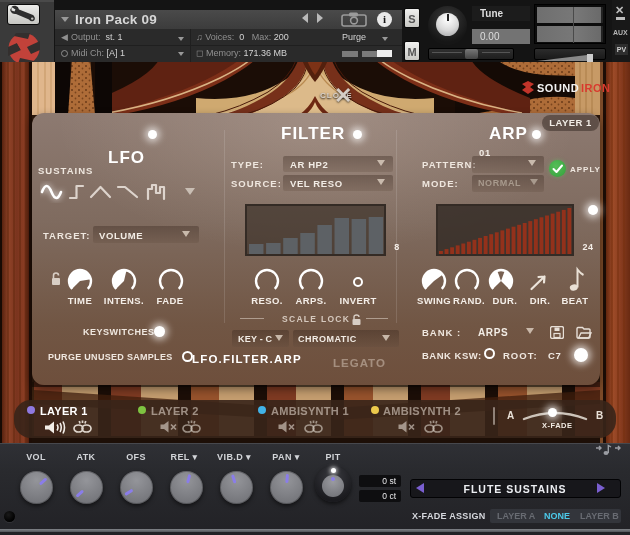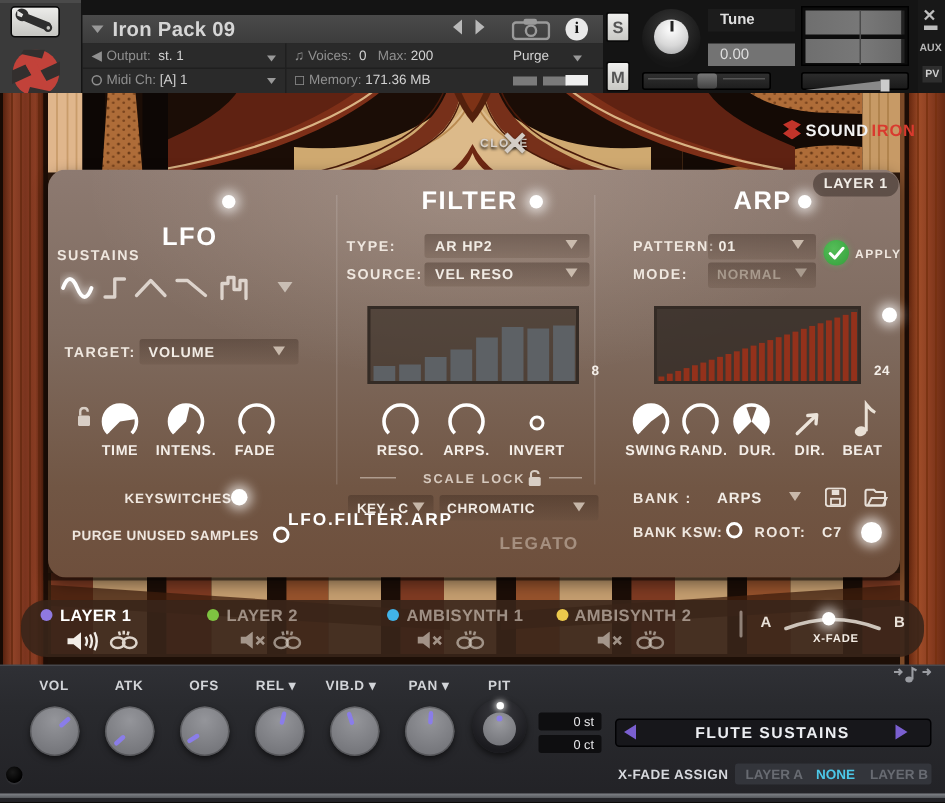--- a/index.html
+++ b/index.html
@@ -321,21 +321,21 @@
     <div class="abs" style="left:266px;top:155px;width:26px;height:26px;"><svg width="26" height="26">
           <path d="M5.2 20.8 A11 11 0 1 1 20.8 20.8" fill="none" stroke="#fff" stroke-width="2.4"></path>
         </svg></div>
     <div class="ring" style="left:321px;top:164px;width:10px;height:10px;"></div>
     <div class="knlbl" style="left:213px;top:182px;width:44px;">RESO.</div>
     <div class="knlbl" style="left:257px;top:182px;width:44px;">ARPS.</div>
     <div class="knlbl" style="left:304px;top:182px;width:44px;">INVERT</div>
 
     <div class="lbl" style="left:390px;top:46px;font-size:9.5px;">PATTERN:</div>
     <div class="ddown" style="left:440px;top:43px;width:72px;height:17px;"></div>
-    <div class="ddtx" style="left:447px;top:46px;">01</div>
+    <div class="ddtx" style="left:447px;top:34px;">01</div>
     <div class="caret" style="left:496px;top:47px;"></div>
     <div class="abs" style="left:517px;top:47px;width:17px;height:17px;border-radius:50%;background:radial-gradient(circle at 40% 35%,#55bd58,#34a03b);box-shadow:0 0 4px rgba(90,210,100,.4);">
       <svg width="17" height="17">
           <path d="M4.5 9 L7.5 12 L13 5.5" stroke="#fff" stroke-width="2" fill="none" stroke-linecap="round" stroke-linejoin="round"></path>
         </svg>
     </div>
     <div class="lbl" style="left:538px;top:52px;font-size:8px;">APPLY</div>
     <div class="lbl" style="left:390px;top:65px;font-size:9.5px;">MODE:</div>
     <div class="ddown" style="left:440px;top:62px;width:72px;height:17px;"></div>
     <div class="ddtx" style="left:446px;top:65px;color:#a89a8d;font-size:9px;">NORMAL</div>
@@ -405,21 +405,21 @@
           <rect x="0.5" y="5" width="8" height="6" rx="1" fill="#d8cec5"></rect>
           <path d="M2 5 V3 Q2 1 4.5 1 Q7 1 7 3" stroke="#d8cec5" stroke-width="1.4" fill="none"></path>
         </svg>
     </div>
     <div class="ddown" style="left:200px;top:217px;width:57px;height:17px;"></div>
     <div class="ddtx" style="left:206px;top:221px;font-size:9px;letter-spacing:.2px;">KEY - C</div>
     <div class="caret" style="left:243px;top:222px;border-left-width:4.5px;border-right-width:4.5px;border-top-width:6px;"></div>
     <div class="ddown" style="left:261px;top:217px;width:106px;height:17px;"></div>
     <div class="ddtx" style="left:266px;top:221px;font-size:9px;letter-spacing:.5px;">CHROMATIC</div>
     <div class="caret" style="left:350px;top:222px;border-left-width:4.5px;border-right-width:4.5px;border-top-width:6px;"></div>
-    <div class="abs" style="left:160px;top:228px;color:#fff;font-weight:bold;font-size:11.5px;letter-spacing:1.2px;">LFO.FILTER.ARP</div>
+    <div class="abs" style="left:160px;top:240px;color:#fff;font-weight:bold;font-size:11.5px;letter-spacing:1.2px;">LFO.FILTER.ARP</div>
     <div class="abs" style="left:301px;top:244px;color:rgba(240,229,218,.42);font-weight:bold;font-size:11.5px;letter-spacing:1px;">LEGATO</div>
     <div class="lbl" style="left:51px;top:214px;font-size:9px;letter-spacing:.5px;">KEYSWITCHES</div>
     <div class="dot" style="left:122px;top:213px;width:11px;height:11px;"></div>
     <div class="lbl" style="left:16px;top:239px;font-size:9px;letter-spacing:.3px;">PURGE UNUSED SAMPLES</div>
     <div class="ring" style="left:150px;top:238px;width:11px;height:11px;"></div>
     <div class="lbl" style="left:390px;top:214px;font-size:9.5px;">BANK :</div>
     <div class="ddtx" style="left:446px;top:214px;font-size:10px;">ARPS</div>
     <div class="caret" style="left:494px;top:215px;border-left-width:4.5px;border-right-width:4.5px;border-top-width:6px;"></div>
     <div class="abs" style="left:518px;top:212px;width:14px;height:13px;">
       <svg width="14" height="13">

